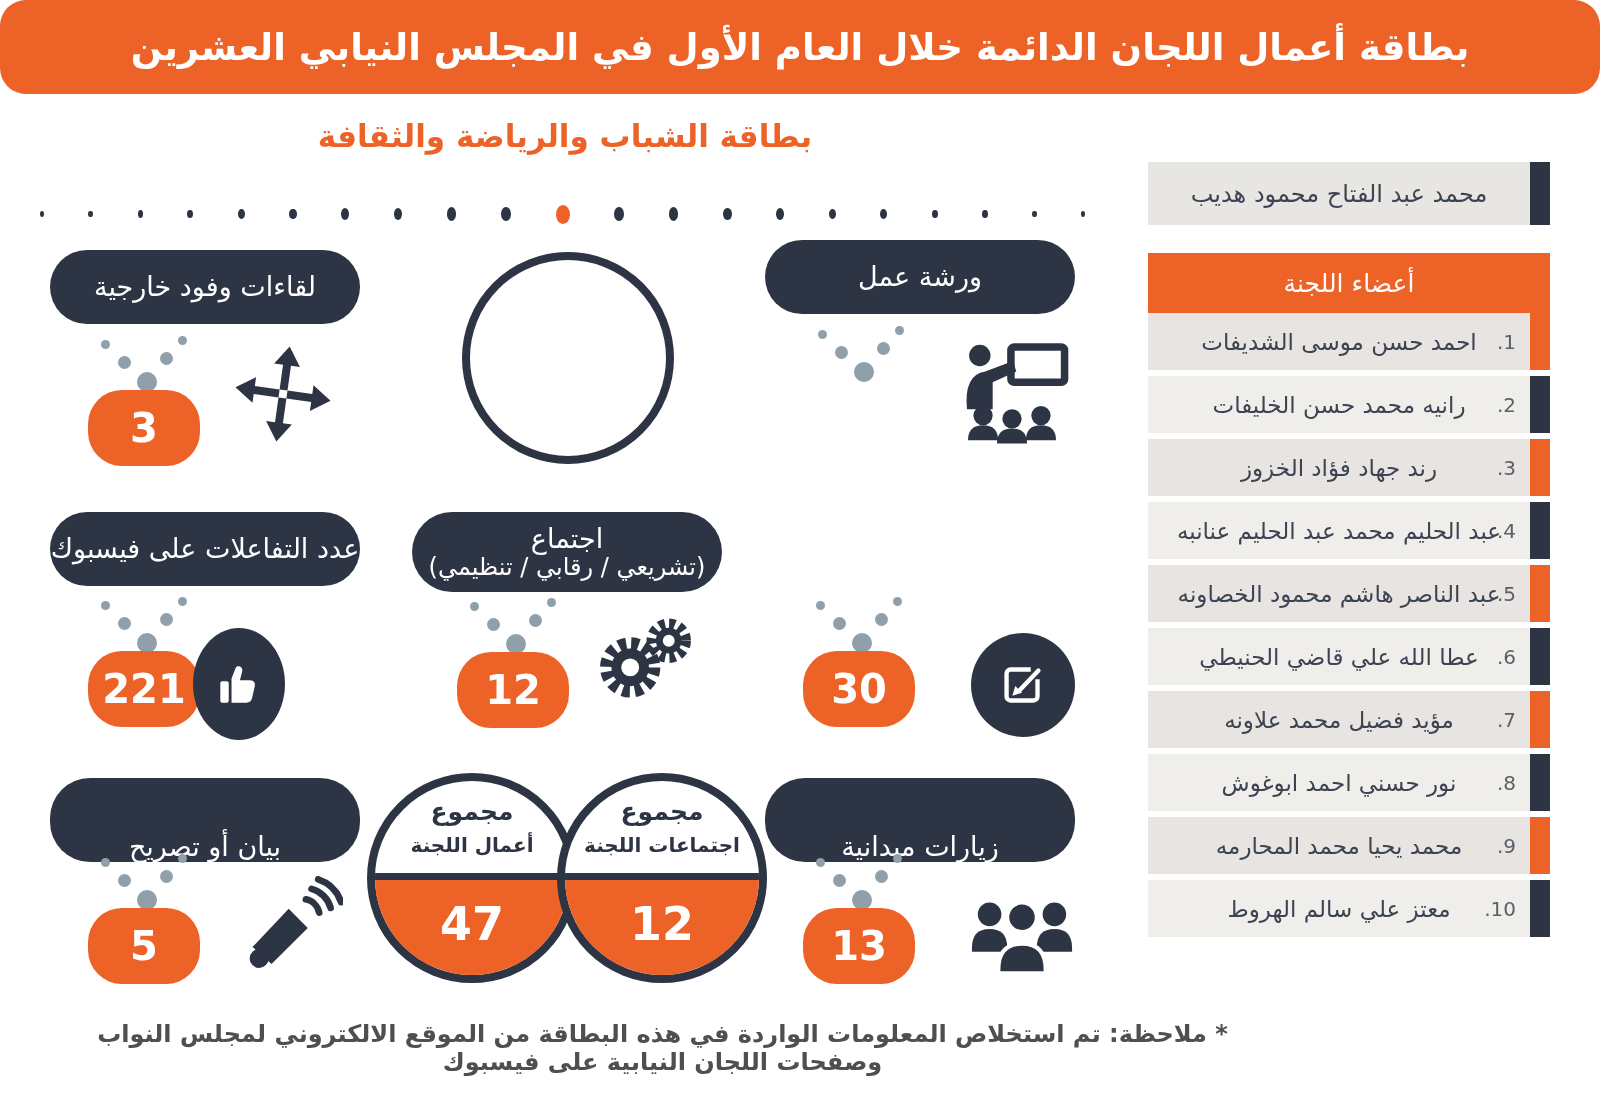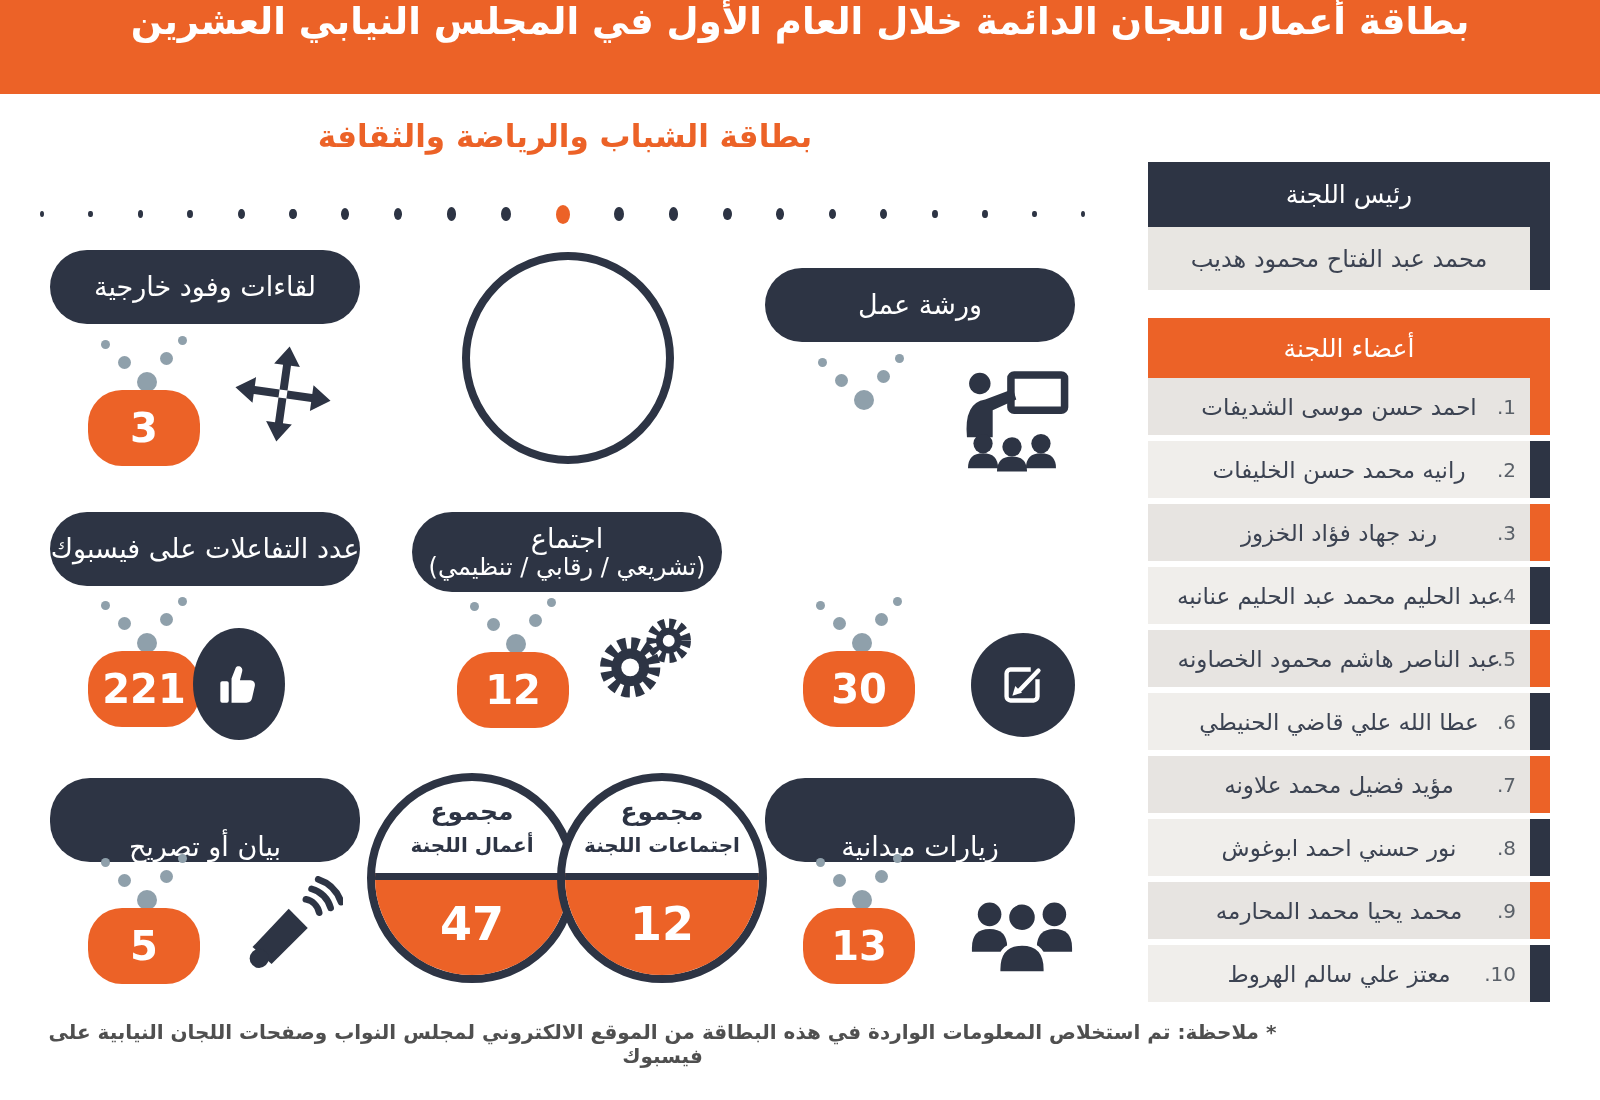--- a/index.html
+++ b/index.html
@@ -9,36 +9,36 @@
     --rowdark:#E7E4E1;
     --rowlight:#F0EEEB;
   }
   *{margin:0;padding:0;box-sizing:border-box;}
   body{background:#fff;}
   .canvas{position:relative;width:1600px;height:1100px;background:#fff;overflow:hidden;
           font-family:"DejaVu Sans", sans-serif;}
 
   
   .topbar{position:absolute;left:0;top:0;width:1600px;height:94px;background:var(--orange);
-          display:flex;justify-content:center;}
+          display:flex;align-items:center;justify-content:center;border-radius:26px;}
   .topbar h1{color:#fff;font-size:37px;font-weight:bold;}
 
   .subtitle{position:absolute;left:50px;top:118px;width:1030px;text-align:center;
             color:var(--orange);font-size:31px;font-weight:bold;}
 
   
   .dots-row{position:absolute;left:40px;top:198px;width:1045px;height:32px;
             display:flex;justify-content:space-between;align-items:center;direction:ltr;}
   .dot{background:var(--navy);border-radius:50%;display:inline-block;}
   .dot.active{background:var(--orange);}
 
   
   .stat{position:absolute;width:310px;height:238px;}
   #s1{left:50px;top:250px}
-  #s2{left:765px;top:268px}
+  #s2{left:765px;top:240px}
   #s3{left:50px;top:512px}
   #s4{left:412px;top:512px}
   #s5{left:765px;top:512px}
   #s6{left:50px;top:778px}
   #s7{left:765px;top:778px}
 
   .pill{width:310px;height:74px;background:var(--navy);border-radius:40px;color:#fff;
         display:flex;flex-direction:column;align-items:center;justify-content:center;
         font-size:27px;font-weight:500;line-height:1.15;}
   #s4 .pill{height:80px;}
@@ -115,21 +115,21 @@
   .mrow:nth-child(odd) .strip{background:var(--orange);}
   .mrow:nth-child(even) .strip{background:var(--navy);}
   .mname{width:382px;position:relative;display:flex;align-items:center;justify-content:center;
          font-size:23px;color:#3C4352;}
   .mrow:nth-child(odd) .mname{background:var(--rowdark);}
   .mrow:nth-child(even) .mname{background:var(--rowlight);}
   .mnum{position:absolute;right:14px;top:50%;transform:translateY(-50%);
         direction:ltr;font-size:20px;color:#5A6068;}
 
   .footer-note{position:absolute;left:0;top:1020px;width:1284px;text-align:center;
-               color:#4F4F4F;font-size:20px;font-weight:bold;padding-left:41px;}
+               color:#4F4F4F;font-size:24px;font-weight:bold;padding-left:41px;}
 </style>
 </head>
 <body>
 
 <div class="canvas">
 
   <header class="topbar">
     <h1>بطاقة أعمال اللجان الدائمة خلال العام الأول في المجلس النيابي العشرين</h1>
   </header>
 
@@ -340,21 +340,20 @@
           <circle cx="88" cy="26" r="12"></circle>
             <path d="M70 60 q0-19 18-19 q18 0 18 19 v4 H70 Z"></path>
           <circle cx="55" cy="29" r="15" stroke="#fff" stroke-width="4"></circle>
           <path d="M31 82 q0-26 24-26 q24 0 24 26 v4 H31 Z" stroke="#fff" stroke-width="4"></path>
         </g>
       </svg>
     </span>
   </section>
 
   <aside class="sidebar">
-    <div class="chair-header">رئيس اللجنة</div>
     <div class="chair-row">
       <span class="chair-strip"></span>
       <div class="chair-name">محمد عبد الفتاح محمود هديب</div>
     </div>
     <div class="members-header">أعضاء اللجنة</div>
     <div class="members">
       <div class="mrow">
           <span class="strip"></span>
           <div class="mname">
             <span class="mnum">.1</span>

